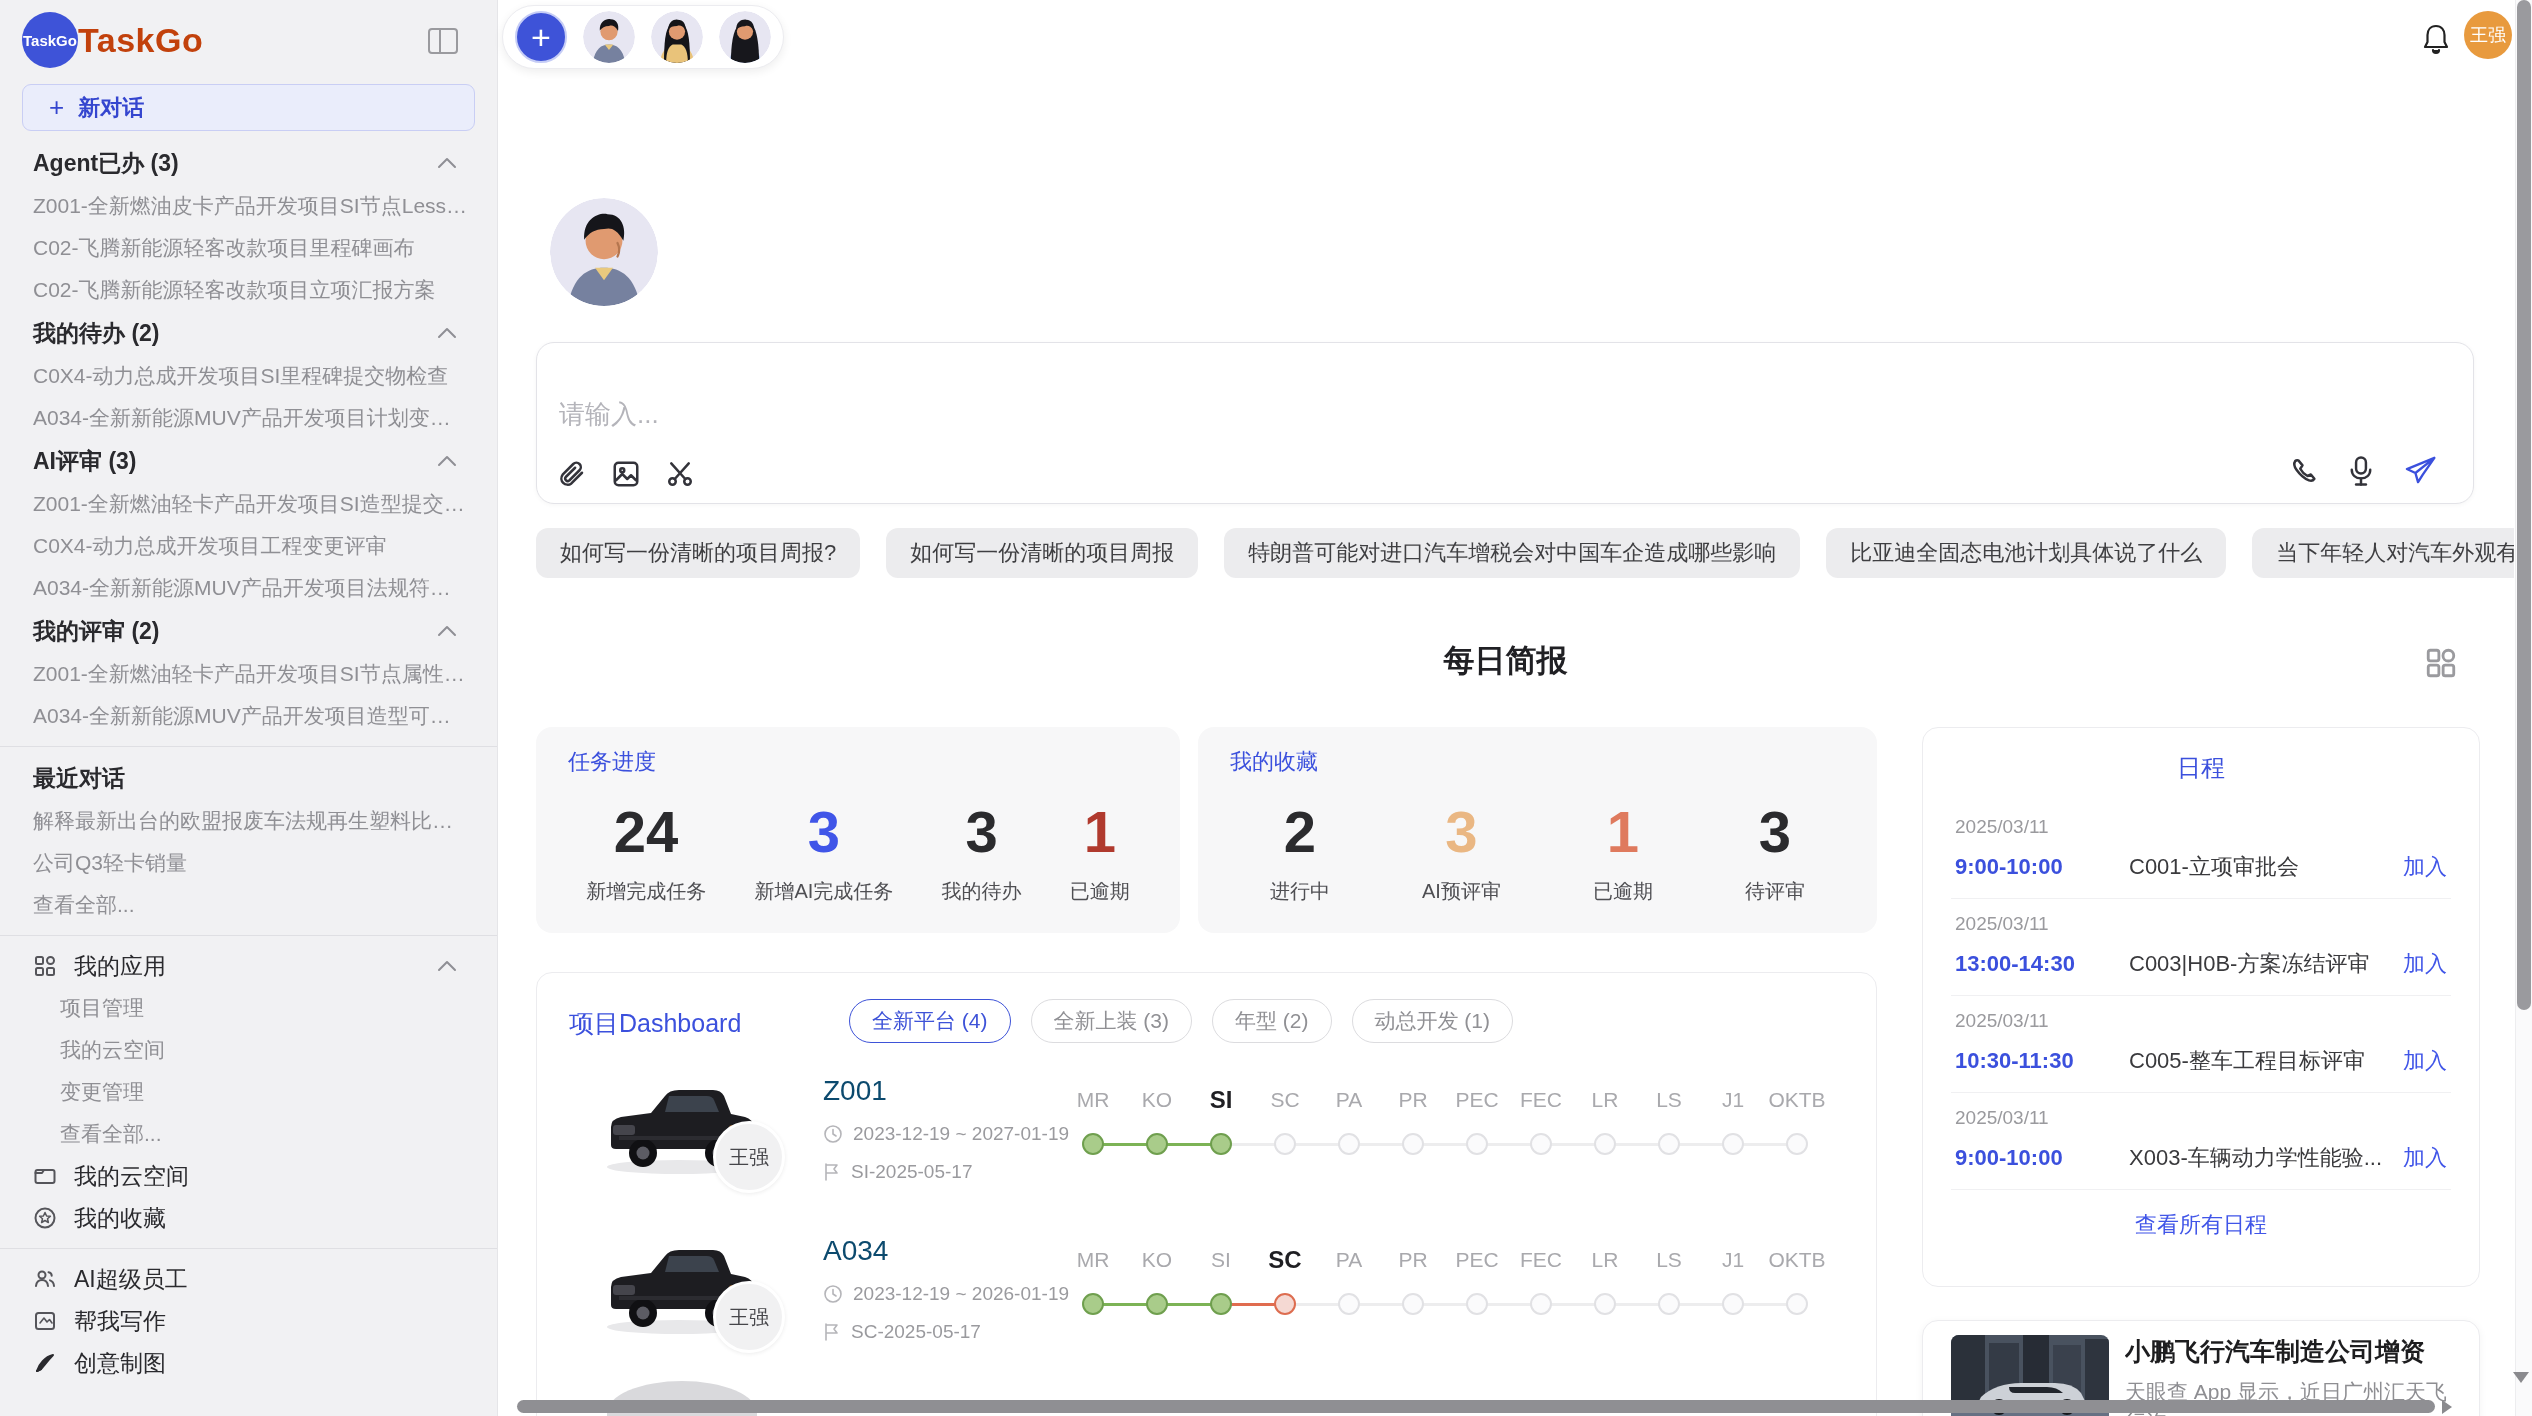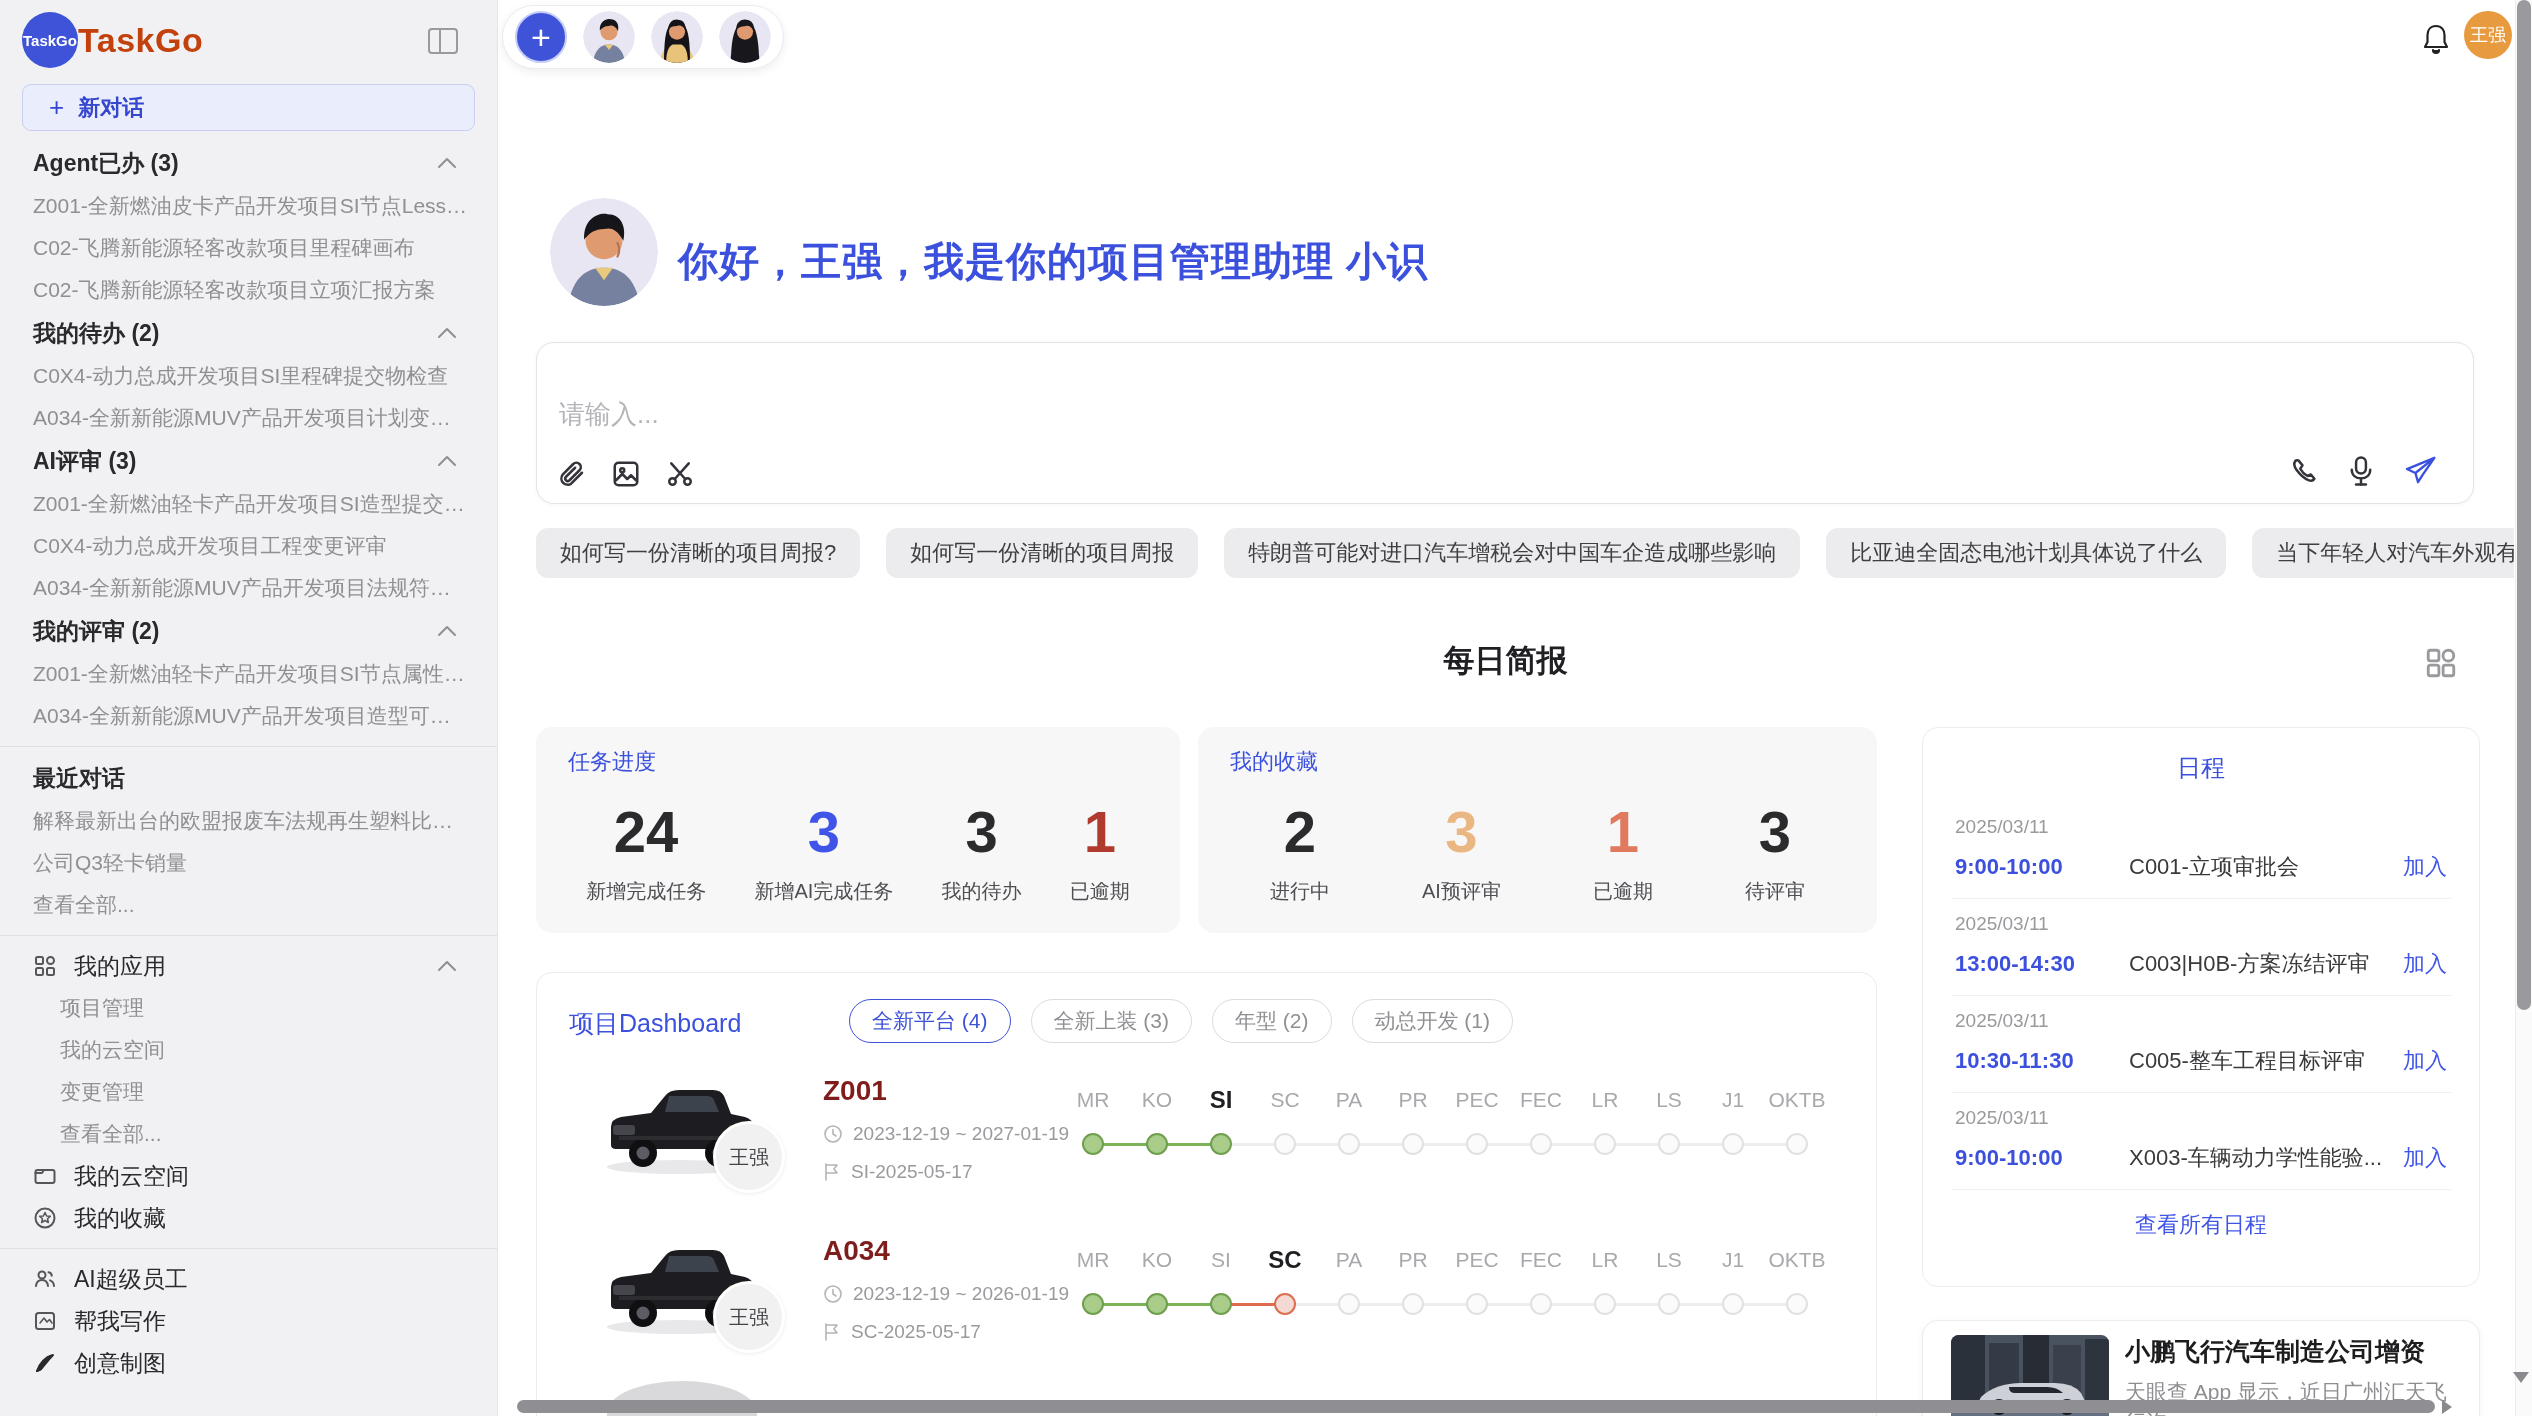--- a/index.html
+++ b/index.html
@@ -60,21 +60,21 @@
   .c-dark{color:#2b2b2e}.c-blue{color:#4055e8}.c-red{color:#b03a2e}.c-orange{color:#eab783}.c-salmon{color:#df7a5e}
 
   
   .dash{position:absolute;left:536px;top:972px;width:1341px;height:470px;background:#fff;border:1px solid #ececef;border-radius:16px}
   .dash-title{position:absolute;left:32px;top:34px;font-size:25px;color:#3b50dd}
   .dash-pills{position:absolute;left:312px;top:26px;display:flex;gap:20px}
   .pill{height:44px;border-radius:22px;border:1px solid #dcdcdf;background:#fff;color:#909094;font-size:21px;display:flex;align-items:center;padding:16px 22px;cursor:pointer;white-space:nowrap}
   .pill.active{border-color:#3e53d8;color:#3e53d8}
   .truck{position:absolute;left:62px;width:160px;height:100px}
   .owner-badge{position:absolute;left:176px;width:72px;height:72px;border-radius:50%;background:#f1f1f2;border:3px solid #fff;box-shadow:0 1px 4px rgba(0,0,0,.08);display:flex;align-items:center;justify-content:center;font-size:20px;color:#46464a}
-  .p-name{position:absolute;left:286px;font-size:28px;font-weight:700;color:#7f1d1d}
+  .p-name{position:absolute;left:286px;font-size:28px;font-weight:400;color:#0c4a6e}
   .p-line{position:absolute;left:286px;display:flex;align-items:center;gap:10px;font-size:19px;color:#9a9a9e;white-space:nowrap}
   .ms-area{position:absolute;left:524px;width:772px;height:90px}
   .ms-base,.ms-seg{position:absolute;height:3px;top:58px;border-radius:2px}
   .ms-base{left:32px;width:708px;background:#ededee}
   .seg-green{background:#7cb356}.seg-red{background:#e06c4f}
   .ms-col{position:absolute;top:0;width:64px;text-align:center}
   .ms-label{font-size:21px;color:#a9a9ad;line-height:30px}
   .ms-label.active{font-size:24px;color:#1f1f23;font-weight:700}
   .ms-dot{position:absolute;left:21px;top:48px;width:22px;height:22px;border-radius:50%;background:#fbfbfc;border:2px solid #e1e1e4}
   .ms-dot.done{background:#a9cc8a;border-color:#6f9f4e}
@@ -313,21 +313,20 @@
         <g clip-path="url(#avg)">
           <circle cx="24" cy="24" r="24" fill="#e7e6f2"></circle>
           <path d="M8 48 C10 35 16.5 31 24 31 C31.5 31 38 35 40 48 Z" fill="#76819f"></path>
           <path d="M20 31 L24 36.5 L28 31 Z" fill="#e9c97e"></path>
           <circle cx="24" cy="19" r="8.2" fill="#e09a70"></circle>
           <path d="M15.2 18.5 C14.6 9 22 6.2 25.6 7.2 C31.8 7.2 34 13 32.6 19 C29.6 13.6 27 13 24 13.8 C20 13.8 17.4 15.6 15.2 18.5 Z" fill="#15151a"></path>
           <path d="M30 20 C31 22 31 24 30 26" class="ic" style="stroke:#b5764f;stroke-width:1"></path>
         </g>
       </svg>
   </div>
-  <div class="greet-text">你好，王强，我是你的项目管理助理 小识</div>
 
   <div class="input-box">
     <input class="input-field" type="text" placeholder="请输入..." style="">
     <div class="in-icons">
       <svg width="30" height="30" viewBox="0 0 24 24">
           <path d="M20 11 L11.5 19.5 A5 5 0 0 1 4.5 12.5 L13 4 A3.5 3.5 0 0 1 18 9 L9.8 17.2 A2 2 0 0 1 7 14.4 L14.5 7" class="ic"></path>
         </svg>
       <svg width="30" height="30" viewBox="0 0 24 24">
           <rect x="3" y="3" width="18" height="18" rx="3" class="ic"></rect>
           <circle cx="9" cy="9" r="1.6" class="ic"></circle>

